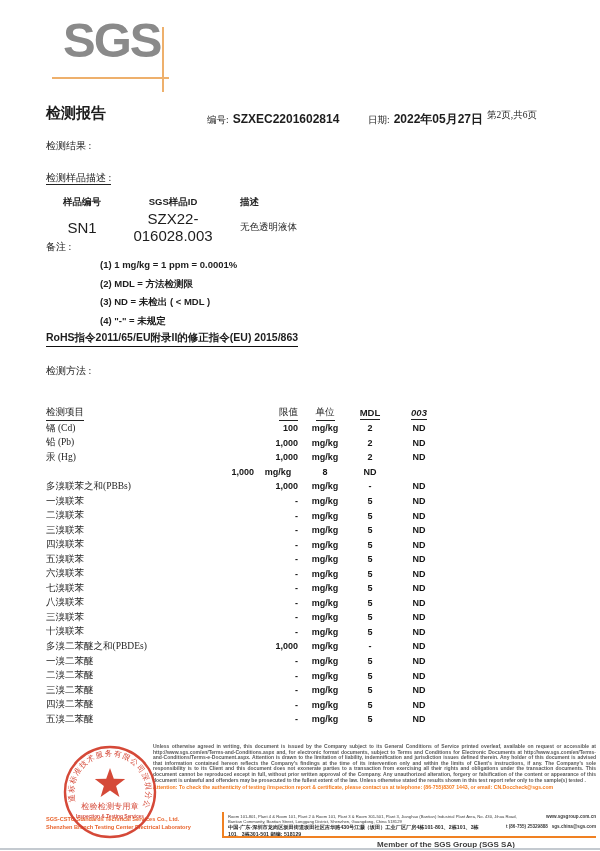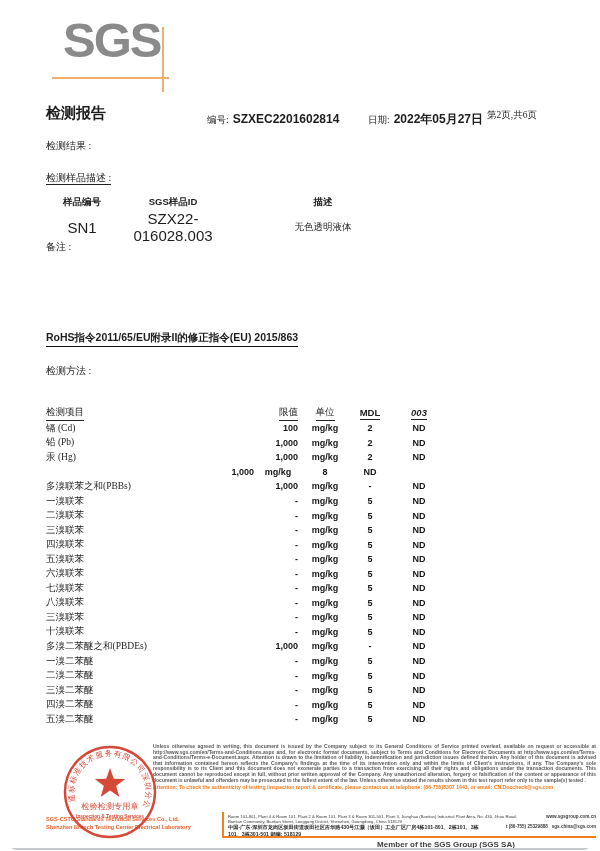--- a/index.html
+++ b/index.html
@@ -1,17 +1,17 @@
 <!DOCTYPE html>
 <html><head>
 <meta charset="utf-8">
 <style>
   html,body{margin:0;padding:0;background:#fff;}
   .page{position:relative;width:600px;height:851px;background:#ffffff;overflow:hidden;
-        font-family:"Liberation Serif","DejaVu Serif",serif;color:#1d1d1d;border-radius:22px;}
+        font-family:"Liberation Serif","DejaVu Serif",serif;color:#1d1d1d;}
   .abs{position:absolute;}
 
   
   .logo-text{left:63px;top:16px;font-family:"Liberation Sans","DejaVu Sans",sans-serif;
              font-weight:bold;font-size:49px;color:#8a8a8a;letter-spacing:-2px;line-height:1;}
   .logo-hline{left:52px;top:77px;width:117px;height:2px;background:#eeb06c;}
   .logo-vline{left:162px;top:27px;width:2px;height:65px;background:#eeb06c;}
 
   .doc-title{left:46px;top:104px;font-size:15px;font-weight:bold;}
   .hline-label{font-size:9.5px;}
@@ -22,21 +22,21 @@
 
   .section-label{font-size:10px;color:#222;}
   .underlined{border-bottom:1px solid #222;padding-bottom:1px;}
 
   
   .sample-table{left:46px;top:194px;width:360px;font-size:9.5px;}
   .sample-row{display:grid;grid-template-columns:72px 110px 178px;column-gap:0;height:16px;align-items:center;}
   .sample-row .h{font-weight:bold;font-family:"Liberation Sans","DejaVu Sans",sans-serif;font-size:9.5px;}
   .sc1{text-align:center;}
   .sc2{text-align:center;}
-  .sc3{text-align:center;padding-left:12px;}
+  .sc3{text-align:left;padding-left:12px;}
   .sample-val{font-family:"Liberation Sans","DejaVu Sans",sans-serif;font-size:15px;}
   .sample-val-cn{font-size:9.5px;font-family:"Liberation Serif","DejaVu Serif",serif;}
 
   
   .notes{left:100px;top:256px;width:330px;font-family:"Liberation Sans","DejaVu Sans",sans-serif;
          font-weight:600;font-size:9.5px;}
   .note-line{height:18.7px;line-height:18.7px;}
 
   .rohs-heading{left:46px;top:331px;font-family:"Liberation Sans","DejaVu Sans",sans-serif;
                 font-weight:bold;font-size:10.5px;border-bottom:1.5px solid #111;padding-bottom:1px;}
@@ -112,20 +112,26 @@
       <div class="sc3 h">描述</div>
     </div>
     <div class="sample-row">
       <div class="sc1 sample-val">SN1</div>
       <div class="sc2 sample-val">SZX22-016028.003</div>
       <div class="sc3 sample-val-cn">无色透明液体</div>
     </div>
   </div>
 
   <div class="abs section-label" style="left:46px;top:240px;">备注 :</div>
+  <div class="abs notes">
+      <div class="note-line">(1) 1 mg/kg = 1 ppm = 0.0001%</div>
+      <div class="note-line">(2) MDL = 方法检测限</div>
+      <div class="note-line">(3) ND = 未检出 ( &lt; MDL )</div>
+      <div class="note-line">(4) "-" = 未规定</div>
+    </div>
 
   <div class="abs rohs-heading">RoHS指令2011/65/EU附录II的修正指令(EU) 2015/863</div>
 
   <div class="abs method-label">检测方法 :</div>
 
   <div class="abs rt">
     <div class="rt-row rt-head">
       <div class="c-item"><span class="hd">检测项目</span></div>
       <div class="c-limit"><span class="hd">限值</span></div>
       <div class="c-unit"><span class="hd">单位</span></div>

